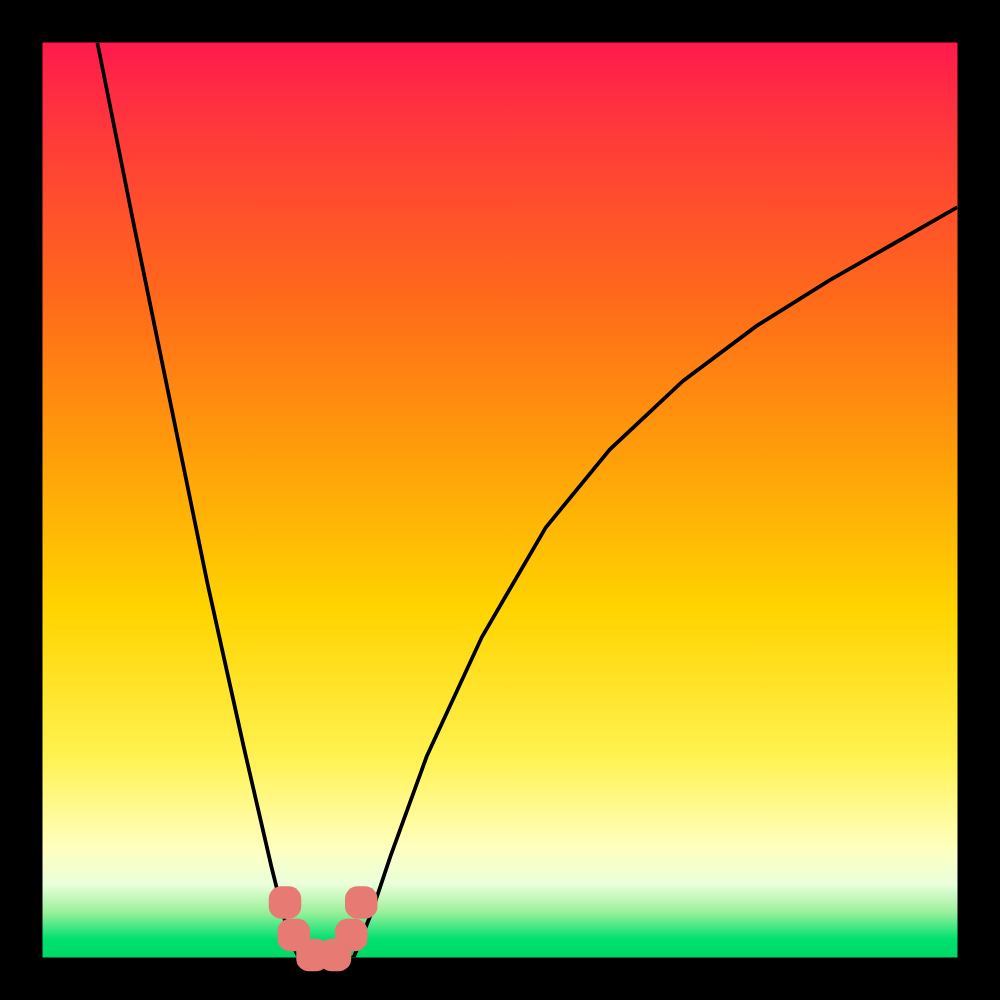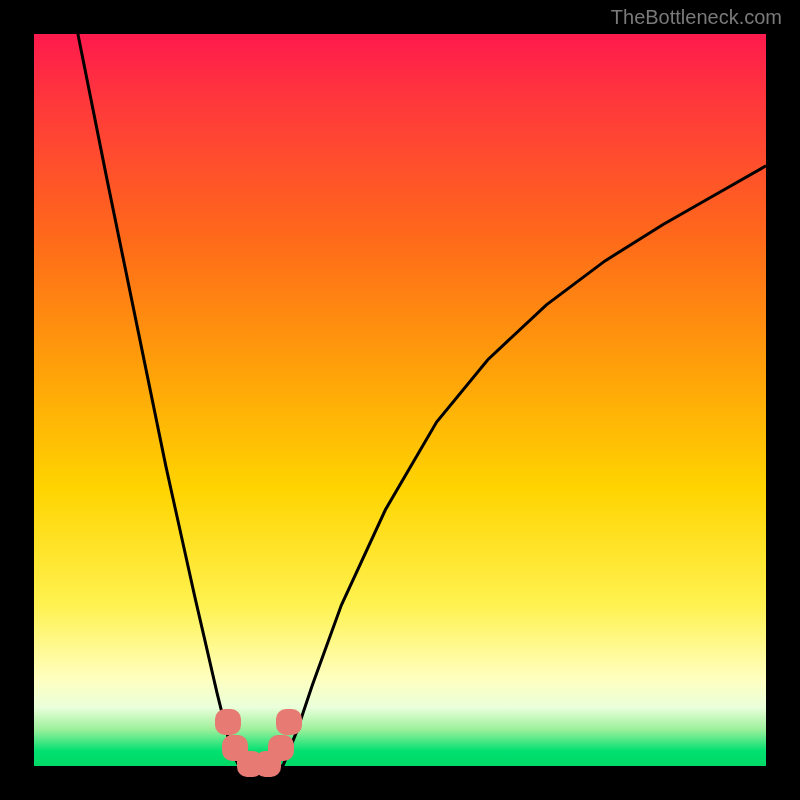--- a/index.html
+++ b/index.html
@@ -33,14 +33,13 @@
     </svg>
     <div id="dots">
         <div class="dot" style="left: 193.98px; top: 688.08px;"></div>
         <div class="dot" style="left: 201.3px; top: 713.7px;"></div>
         <div class="dot" style="left: 215.94px; top: 729.804px;"></div>
         <div class="dot" style="left: 234.24px; top: 729.804px;"></div>
         <div class="dot" style="left: 247.416px; top: 713.7px;"></div>
         <div class="dot" style="left: 254.736px; top: 688.08px;"></div>
       </div>
   </div>
-  <div class="brand">TheBottleneck.com</div>
 </div>
 
 </body></html>

